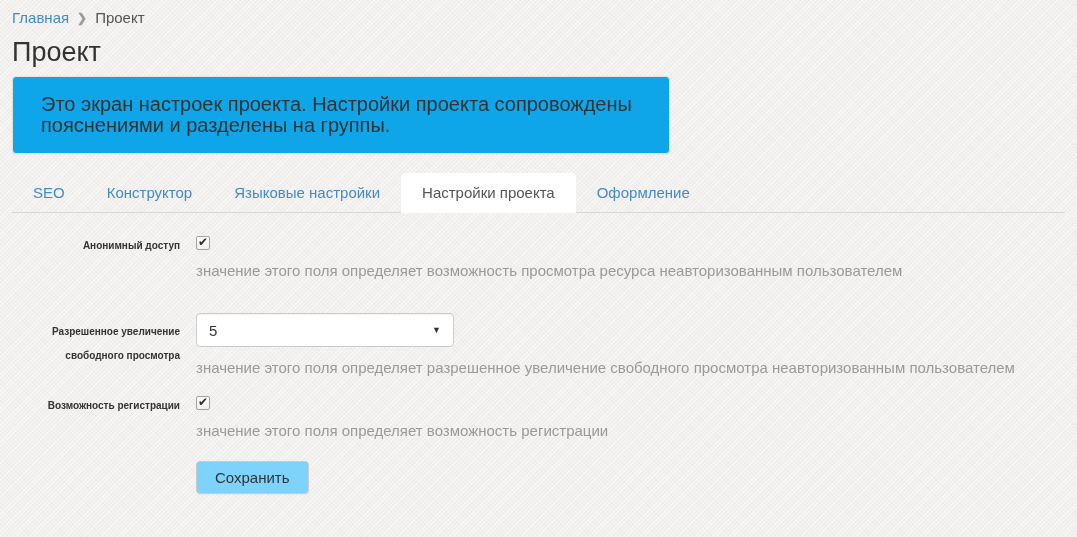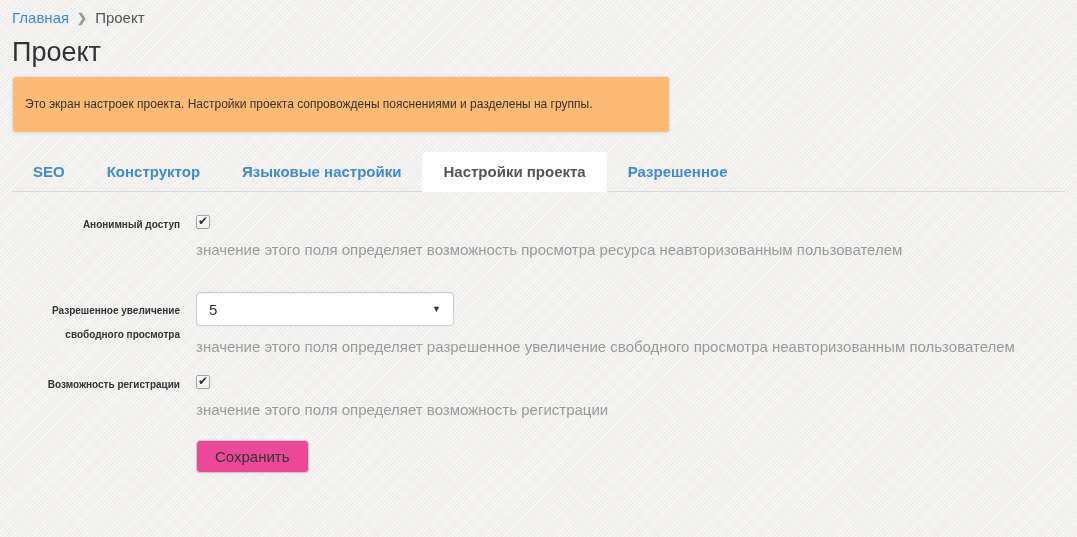--- a/index.html
+++ b/index.html
@@ -32,37 +32,36 @@
     font-size: 27px;
     line-height: 28px;
     font-weight: 400;
     color: #333;
     margin: 11px 0 10px;
   }
 
   
   .info-box {
     width: 658px;
-    background: #fdba74;
+    background: #0ea5e9;
     border: 1px solid #e3e2e0;
     border-radius: 4px;
-    padding: 17px 12px;
-    font-size: 12px;
+    padding: 17px 28px;
+    font-size: 20px;
     line-height: 21px;
     color: #333;
     box-shadow: 0 1px 2px rgba(0,0,0,0.05);
   }
 
   
   .tabs {
     display: flex;
     margin-top: 19px;
     border-bottom: 1px solid #d9d8d6;
     list-style: none;
-    font-weight: bold;
   }
   .tab {
     padding: 11px 21px;
     font-size: 15px;
     line-height: 18px;
     color: #428bca;
     cursor: pointer;
     margin-bottom: -1px;
     border-radius: 4px 4px 0 0;
   }
@@ -134,21 +133,21 @@
     white-space: nowrap;
   }
 
   .form-actions { margin-left: 184px; }
   .save-btn {
     display: inline-block;
     padding: 7px 18px;
     font-family: "Liberation Sans", sans-serif;
     font-size: 15px;
     color: #333;
-    background: #ec4899;
+    background: #7dd3fc;
     border: 1px solid #ccc;
     border-radius: 4px;
     box-shadow: 0 1px 1px rgba(0,0,0,0.04);
     cursor: pointer;
   }
 </style>
 </head>
 <body>
 
 <div class="page">
@@ -163,21 +162,21 @@
 
   <div class="info-box">
     <span>Это экран настроек проекта. Настройки проекта сопровождены пояснениями и разделены на группы.</span>
   </div>
 
   <ul class="tabs">
     <li class="tab">SEO</li>
     <li class="tab">Конструктор</li>
     <li class="tab">Языковые настройки</li>
     <li class="tab active">Настройки проекта</li>
-    <li class="tab">Разрешенное</li>
+    <li class="tab">Оформление</li>
   </ul>
 
   <div class="settings-form">
 
     <div class="form-group fg-anonymous">
       <div class="label-col">Анонимный доступ</div>
       <div class="control-col">
         <div class="checkbox-box">
           <span class="check-glyph">✔</span>
         </div>

